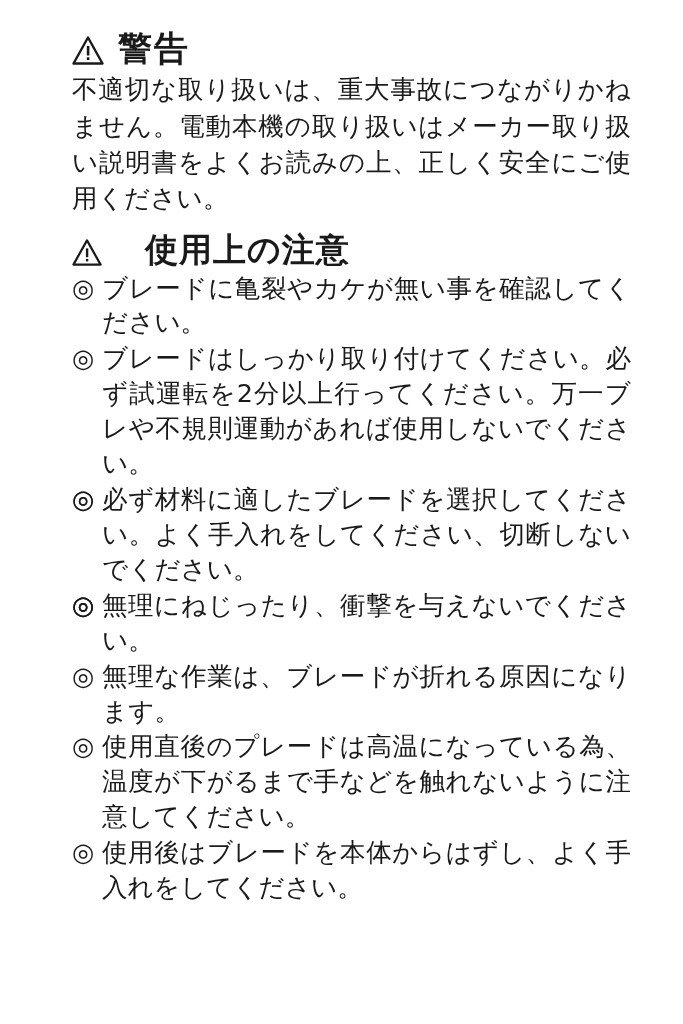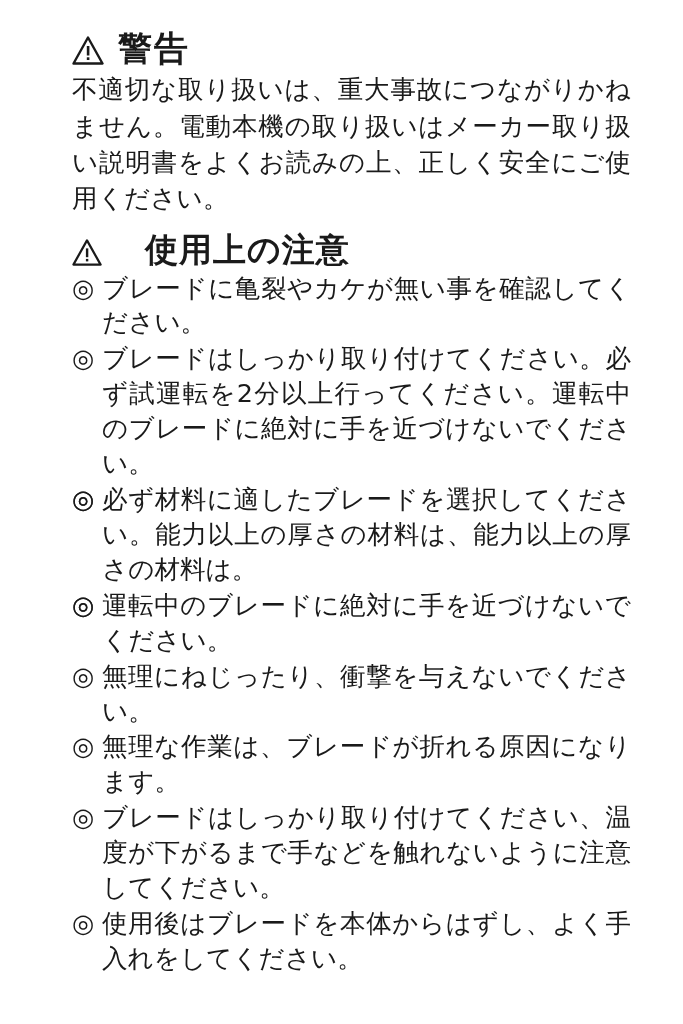--- a/index.html
+++ b/index.html
@@ -118,25 +118,25 @@
         <path d="M15 1.4 L28.6 25.6 L1.4 25.6 Z" fill="none" stroke="#1a1a1a" stroke-width="2.2" stroke-linejoin="round"></path>
         <rect x="13.9" y="9.4" width="2.4" height="8.8" fill="#1a1a1a"></rect>
         <rect x="13.9" y="19.9" width="2.4" height="2.5" fill="#1a1a1a"></rect>
       </svg>
     </span>
     <span class="heading-text">使用上の注意</span>
   </div>
 
   <ul class="notice-list">
     <li><span class="bullet">◎</span><span>ブレードに亀裂やカケが無い事を確認してください。</span></li>
-    <li><span class="bullet">◎</span><span>ブレードはしっかり取り付けてください。必ず試運転を2分以上行ってください。運転中のブレードに絶対に手を近づけないでください。</span></li>
+    <li><span class="bullet">◎</span><span>ブレードはしっかり取り付けてください。必ず試運転を2分以上行ってください。万一ブレや不規則運動があれば使用しないでください。</span></li>
     <li><span class="bullet">◎</span></li>
-    <li><span class="bullet">◎</span><span>必ず材料に適したブレードを選択してください。能力以上の厚さの材料は、能力以上の厚さの材料は。</span></li>
+    <li><span class="bullet">◎</span><span>必ず材料に適したブレードを選択してください。よく手入れをしてください、切断しないでください。</span></li>
     <li><span class="bullet">◎</span></li>
-    <li><span class="bullet">◎</span><span>運転中のブレードに絶対に手を近づけないでください。</span></li>
+    <li><span class="bullet">◎</span></li>
     <li><span class="bullet">◎</span><span>無理にねじったり、衝撃を与えないでください。</span></li>
     <li><span class="bullet">◎</span><span>無理な作業は、ブレードが折れる原因になります。</span></li>
-    <li><span class="bullet">◎</span><span>ブレードはしっかり取り付けてください、温度が下がるまで手などを触れないように注意してください。</span></li>
+    <li><span class="bullet">◎</span><span>使用直後のプレードは高温になっている為、温度が下がるまで手などを触れないように注意してください。</span></li>
     <li><span class="bullet">◎</span><span>使用後はブレードを本体からはずし、よく手入れをしてください。</span></li>
 
   </ul>
 
 </div>
 
 </body></html>

